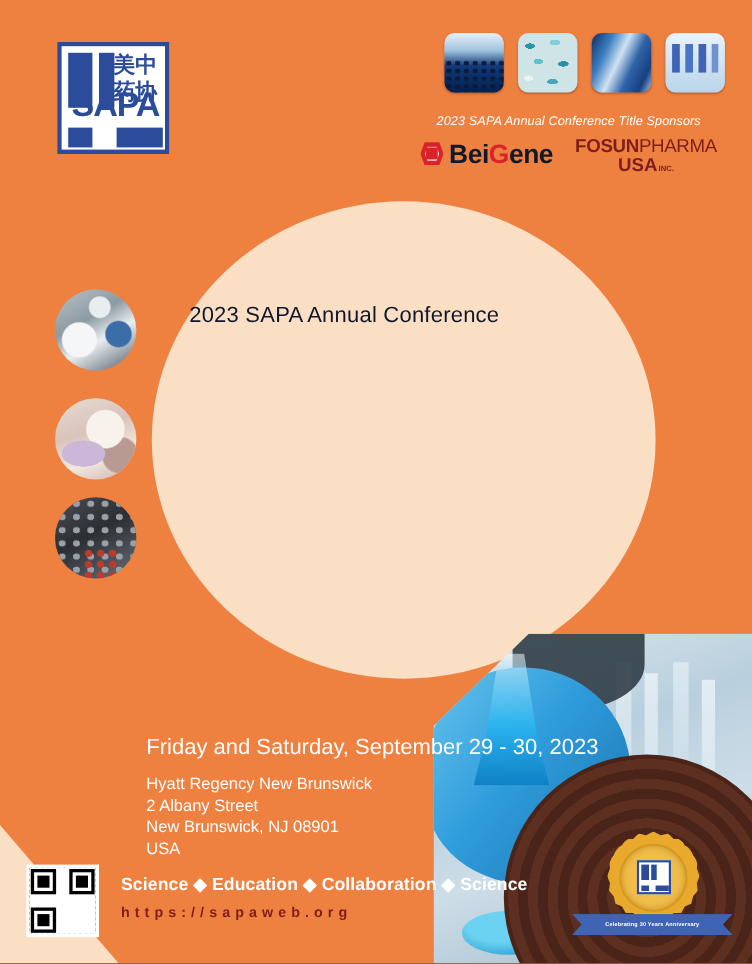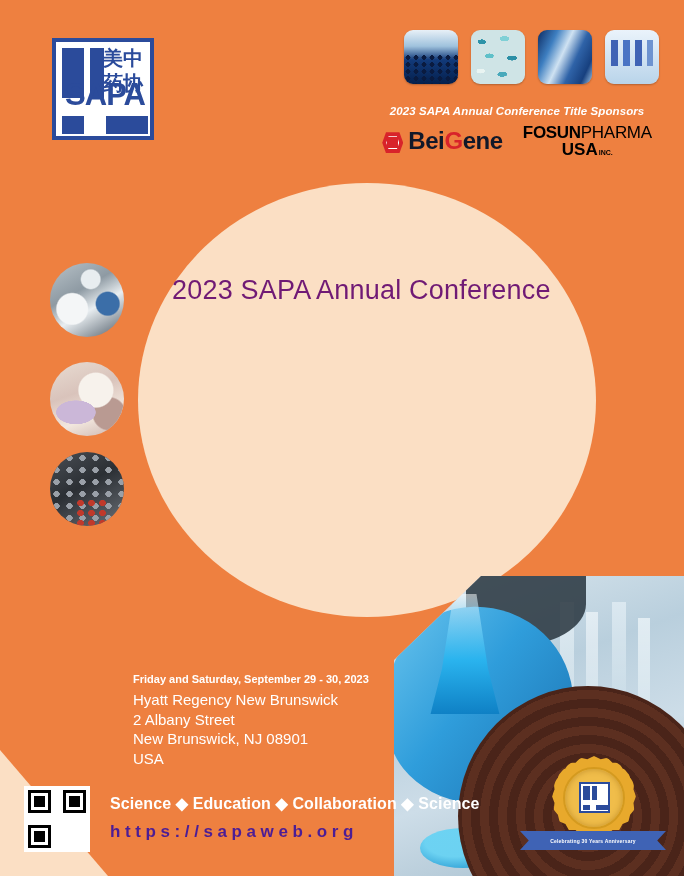--- a/index.html
+++ b/index.html
@@ -138,32 +138,32 @@
   
   .sponsor-wrap {
     position: absolute;
     left: 372px; top: 105px;
     width: 290px;
     text-align: center;
   }
   .sponsor-head {
     color: #ffffff;
     font-size: 11.5px;
-    font-weight: 700;
+    font-weight: 400;
     font-style: italic;
     letter-spacing: .1px;
     margin-bottom: 7px;
   }
   .sponsor-logos {
     display: flex;
     align-items: center;
     justify-content: center;
     gap: 20px;
   }
-  .beigene { display: flex; align-items: flex-end; gap: 5px; }
+  .beigene { display: flex; align-items: flex-start; gap: 5px; }
   .bg-emblem {
     width: 21px; height: 21px;
     background: #d8232a;
     position: relative;
     clip-path: polygon(18% 0,82% 0,100% 50%,82% 100%,18% 100%,0 50%);
     flex: none;
   }
   .bg-emblem::after {
     content:"";
     position:absolute; left:4px; top:4px; right:4px; bottom:4px;
@@ -172,21 +172,21 @@
   }
   .bg-text {
     font-size: 24px;
     font-weight: 700;
     color: #111829;
     letter-spacing: -.4px;
     line-height: 1;
   }
   .bg-text .g { color: #d8232a; }
   .fosun {
-    color: #000000;
+    color: #7f1d1d;
     line-height: 1.02;
     text-align: center;
   }
   .fosun .l1 { font-size: 17px; letter-spacing: -.3px; }
   .fosun .l1 b { font-weight: 700; }
   .fosun .l1 span { font-weight: 400; }
   .fosun .l2 { font-size: 17px; font-weight: 700; }
   .fosun .l2 sub {
     font-size: 7px;
     font-weight: 700;
@@ -230,22 +230,22 @@
     content:"";position:absolute;left:34%;top:62%;width:46%;height:38%;
     background-image: radial-gradient(#c0392b 3.2px, transparent 3.6px);
     background-size: 11px 10px;
     z-index: 2;
   }
 
   
   .eyebrow {
     position: absolute;
     left: 172px; top: 277px;
-    font-size: 27px;
-    color: #701a75;
+    font-size: 20px;
+    color: #0f172a;
     letter-spacing: .2px;
     line-height: 1;
   }
   .headline {
     position: absolute;
     left: 170px; top: 322px;
     width: 500px;
     font-size: 36px;
     font-weight: 700;
     line-height: 55px;
@@ -389,24 +389,24 @@
   
   .event-details {
     position: absolute;
     left: 133px; top: 650px;
     color: #ffffff;
     font-size: 15px;
     line-height: 19.5px;
     white-space: pre-line;
   }
   .event-details .when {
-    font-weight: 700;
-    font-size: 11px;
+    font-weight: 400;
+    font-size: 20px;
     display: block;
-    margin-bottom: 1px;
+    margin-bottom: 14px;
   }
 
   
   .qr {
     position: absolute;
     left: 24px; top: 786px;
     width: 66px; height: 66px;
     background: #fff;
     padding: 3px;
     box-sizing: border-box;
@@ -441,22 +441,22 @@
     position: absolute;
     left: 110px; top: 794px;
     color: #ffffff;
     font-size: 16px;
     font-weight: 700;
     letter-spacing: .1px;
   }
   .weburl {
     position: absolute;
     left: 110px; top: 822px;
-    color: #4c1d95;
-    font-size: 17px;
+    color: #7f1d1d;
+    font-size: 13px;
     font-weight: 700;
     letter-spacing: 4.6px;
   }
 </style>
 </head>
 <body>
 
 <div id="poster">
 
   <div class="peach-circle"></div>

